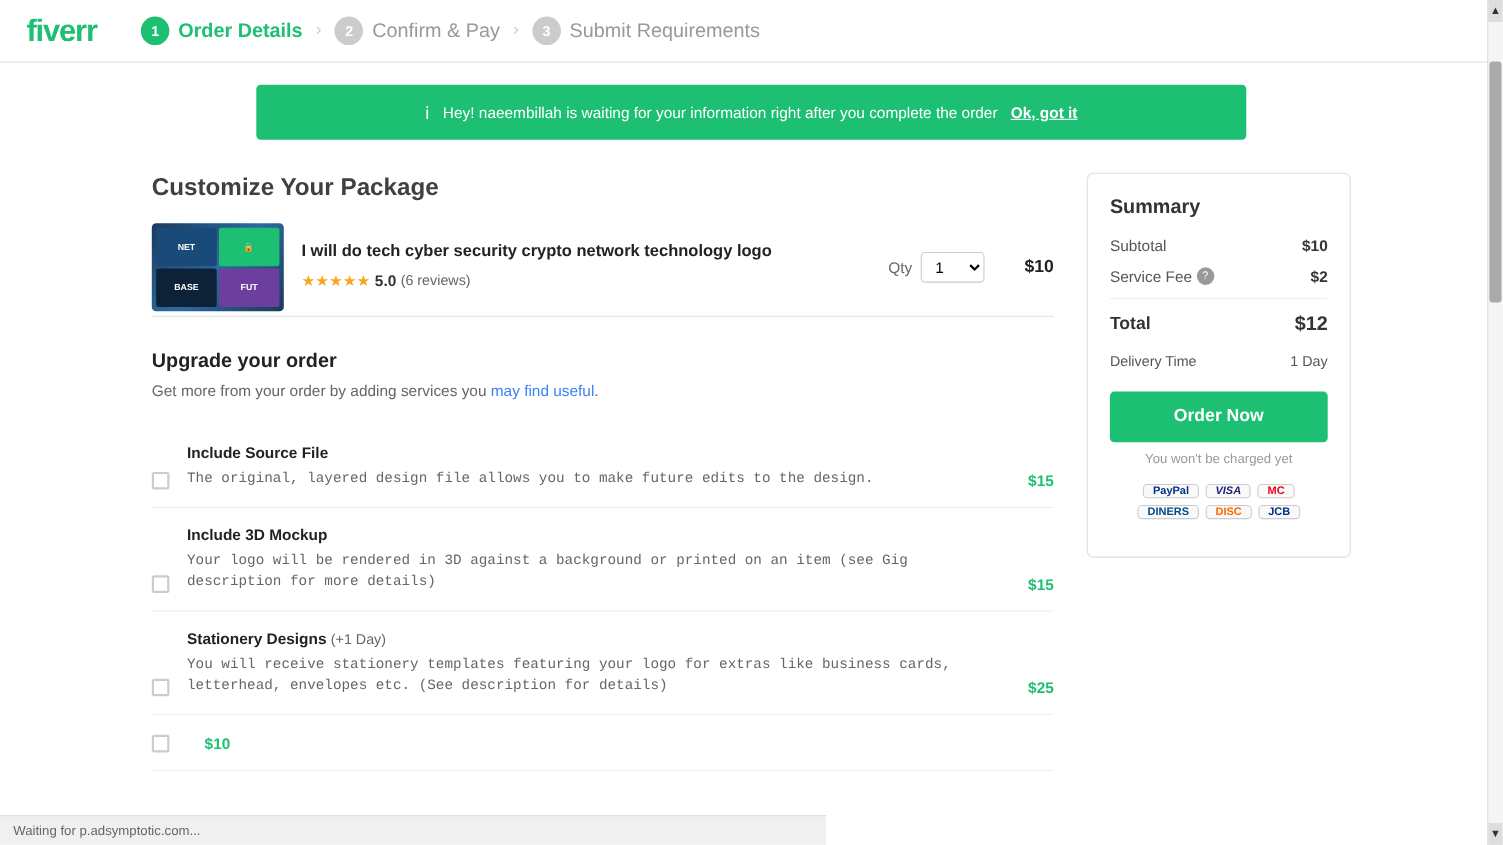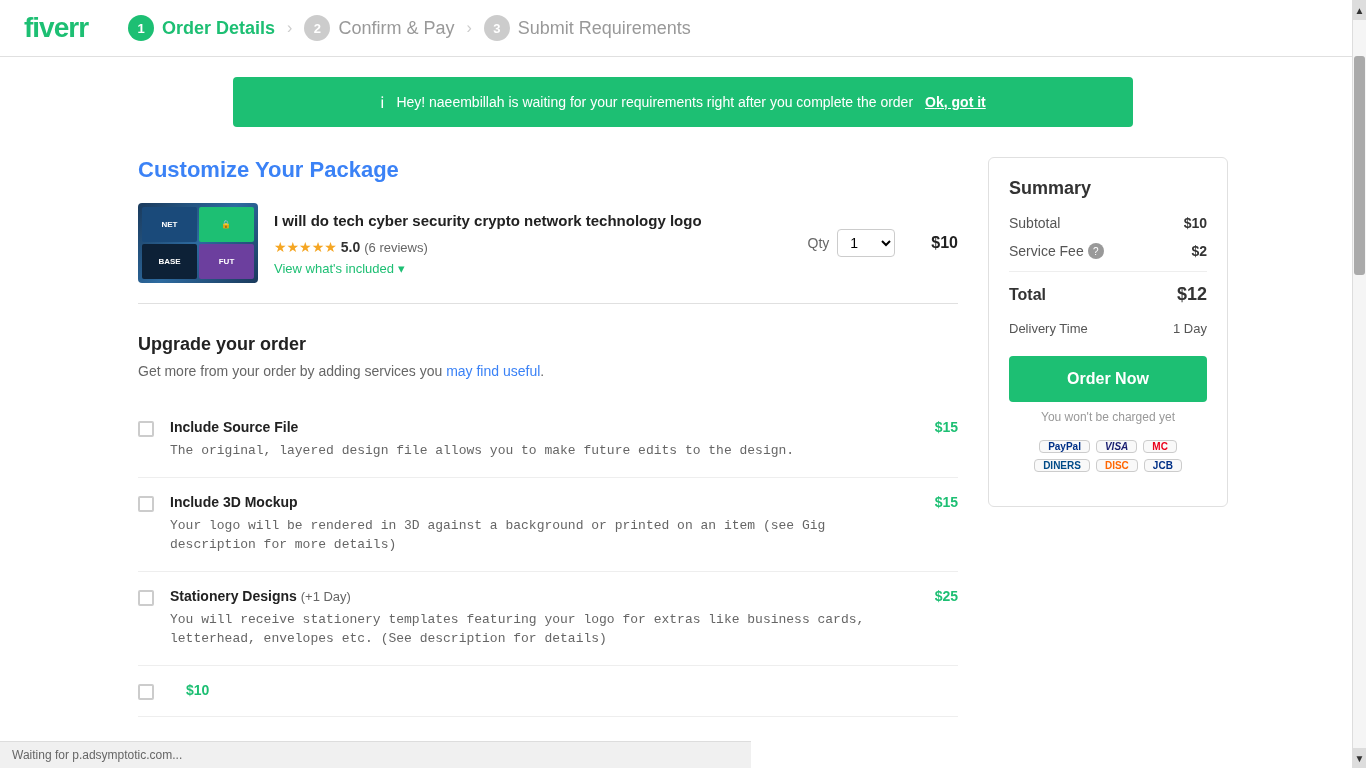--- a/index.html
+++ b/index.html
@@ -23,24 +23,24 @@
     .banner-text { font-size: 14px; }
     .banner-link { color: #fff; font-weight: 700; text-decoration: underline; cursor: pointer; white-space: nowrap; }
     .banner-icon { font-size: 16px; }
 
     
     .main { display: flex; justify-content: center; padding: 30px 24px; gap: 30px; max-width: 1200px; margin: 0 auto; }
     .left-col { flex: 1; max-width: 820px; }
     .right-col { width: 240px; flex-shrink: 0; }
 
     
-    .section-title { font-size: 22px; font-weight: 700; margin-bottom: 20px; color: #3b82f6; }
-
-    
-    .gig-row { display: flex; align-items: center; gap: 16px; padding-bottom: 20px; border-bottom: 1px solid #e0e0e0; justify-content: flex-end; }
+    .section-title { font-size: 22px; font-weight: 700; margin-bottom: 20px; color: #404040; }
+
+    
+    .gig-row { display: flex; align-items: center; gap: 16px; padding-bottom: 4px; border-bottom: 1px solid #e0e0e0; justify-content: flex-end; }
     .gig-image { width: 120px; height: 80px; background: linear-gradient(135deg, #1a3a5c 0%, #2d6a9f 50%, #1a3a5c 100%); border-radius: 4px; display: flex; align-items: center; justify-content: center; overflow: hidden; flex-shrink: 0; }
     .gig-image-inner { width: 100%; height: 100%; display: grid; grid-template-columns: 1fr 1fr; grid-template-rows: 1fr 1fr; gap: 2px; padding: 4px; }
     .gig-img-cell { background: rgba(255,255,255,0.15); border-radius: 2px; display: flex; align-items: center; justify-content: center; font-size: 8px; color: #fff; font-weight: 700; }
     .gig-img-cell.blue { background: #1a4a7a; }
     .gig-img-cell.teal { background: #1dbf73; }
     .gig-img-cell.dark { background: #0d2137; }
     .gig-img-cell.purple { background: #6c3f9e; }
     .gig-info { flex: 1; }
     .gig-title { font-size: 15px; font-weight: 600; color: #222; margin-bottom: 8px; line-height: 1.4; }
     .gig-stars { display: flex; align-items: center; gap: 4px; margin-bottom: 6px; }
@@ -52,21 +52,21 @@
     .qty-label { color: #666; font-size: 14px; }
     .qty-select { padding: 4px 20px 4px 8px; border: 1px solid #ccc; border-radius: 4px; font-size: 14px; background: #fff; cursor: pointer; }
     .gig-price { font-size: 16px; font-weight: 700; color: #222; margin-left: 20px; white-space: nowrap; }
 
     
     .upgrade-section { margin-top: 30px; }
     .upgrade-title { font-size: 18px; font-weight: 700; color: #222; margin-bottom: 8px; }
     .upgrade-subtitle { font-size: 14px; color: #666; margin-bottom: 24px; }
     .upgrade-subtitle a { color: #3b82f6; text-decoration: none; }
 
-    .upgrade-item { display: flex; align-items: flex-start; gap: 16px; padding: 16px 0; border-bottom: 1px solid #eee; }
+    .upgrade-item { display: flex; align-items: flex-end; gap: 16px; padding: 16px 0; border-bottom: 1px solid #eee; }
     .upgrade-checkbox { width: 16px; height: 16px; border: 2px solid #ccc; border-radius: 2px; flex-shrink: 0; margin-top: 2px; cursor: pointer; }
     .upgrade-content { flex: 1; }
     .upgrade-name { font-size: 14px; font-weight: 600; color: #222; margin-bottom: 6px; cursor: pointer; }
     .upgrade-name .day-badge { font-weight: 400; color: #666; font-size: 13px; }
     .upgrade-desc { font-size: 13px; color: #666; line-height: 1.5; font-family: Liberation Mono, monospace; }
     .upgrade-price { font-size: 14px; font-weight: 600; color: #1dbf73; white-space: nowrap; margin-left: 16px; }
 
     
     .summary-box { border: 1px solid #e0e0e0; border-radius: 6px; padding: 20px; background: #fff; }
     .summary-title { font-size: 18px; font-weight: 700; margin-bottom: 16px; }
@@ -126,21 +126,21 @@
     <div class="step">
       <div class="step-num inactive">3</div>
       <span class="step-label inactive">Submit Requirements</span>
     </div>
   </div>
 </div>
 
 <div style="padding: 0 24px;">
   <div class="banner">
     <span class="banner-icon">ℹ</span>
-    <span class="banner-text">Hey! naeembillah is waiting for your requirements right after you complete the order</span>
+    <span class="banner-text">Hey! naeembillah is waiting for your information right after you complete the order</span>
     <span class="banner-link">Ok, got it</span>
   </div>
 </div>
 
 <div class="main">
   <div class="left-col">
     <h1 class="section-title">Customize Your Package</h1>
 
     <div class="gig-row">
       <div class="gig-image">
@@ -151,24 +151,20 @@
           <div class="gig-img-cell purple">FUT</div>
         </div>
       </div>
       <div class="gig-info">
         <div class="gig-title">I will do tech cyber security crypto network technology logo</div>
         <div class="gig-stars">
           <span class="stars">★★★★★</span>
           <span class="rating">5.0</span>
           <span class="reviews">(6 reviews)</span>
         </div>
-        <div class="view-included">
-          <span>View what's included</span>
-          <span>▾</span>
-        </div>
       </div>
       <div class="qty-area">
         <span class="qty-label">Qty</span>
         <select class="qty-select">
           <option>1</option>
           <option>2</option>
           <option>3</option>
         </select>
       </div>
       <div class="gig-price">$10</div>

